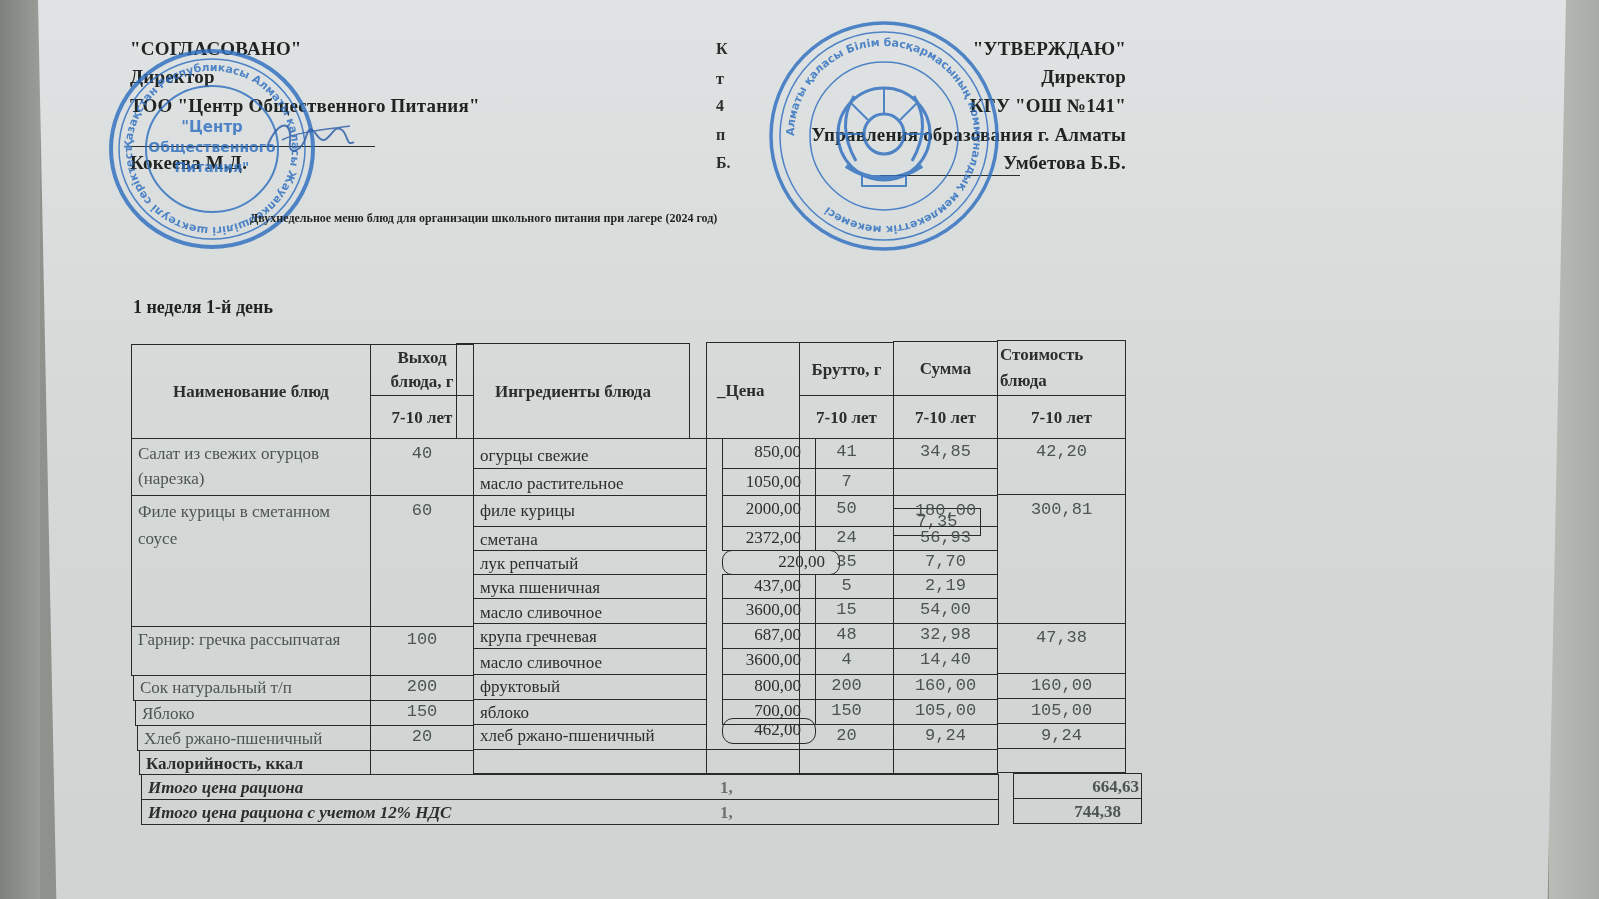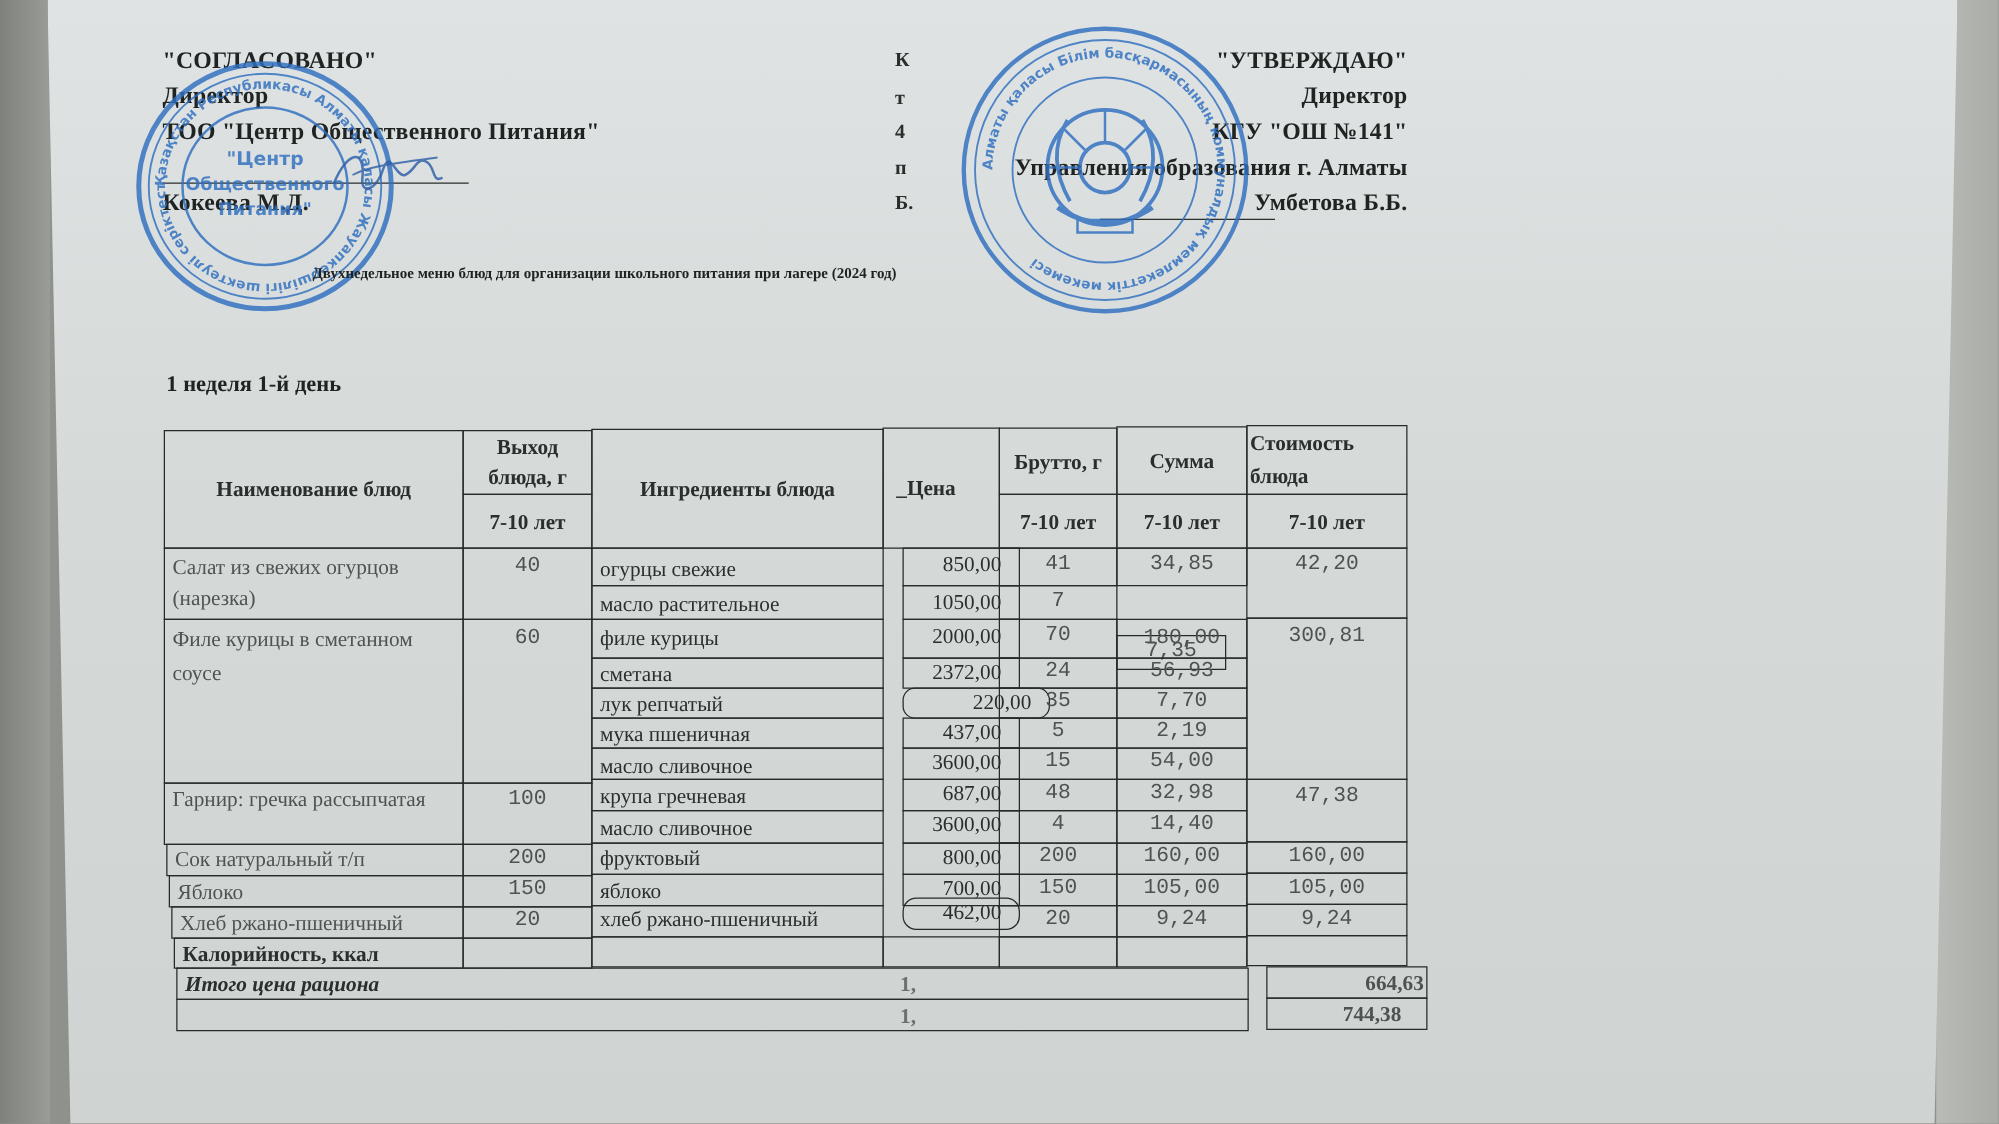--- a/index.html
+++ b/index.html
@@ -131,21 +131,21 @@
 
   <div class="cell th" style="left:131px; top:344px; width:240px; height:95px;">
       <span>Наименование блюд</span>
     </div>
   <div class="cell th" style="left:370px; top:344px; width:104px; height:52px; font-size:17px; line-height:24px; padding:0 6px;">
       <span>Выход блюда, г</span>
     </div>
   <div class="cell th" style="left:370px; top:395px; width:104px; height:44px;">
       <span>7-10 лет</span>
     </div>
-  <div class="cell th" style="left:473px; top:343px; width:234px; height:96px;">
+  <div class="cell th" style="left:456px; top:343px; width:234px; height:96px;">
       <span>Ингредиенты блюда</span>
     </div>
   <div class="cell th" style="left:706px; top:342px; width:94px; height:97px; justify-content:flex-start; padding-left:10px;">
       <span>_Цена</span>
     </div>
   <div class="cell th" style="left:799px; top:342px; width:95px; height:54px;">
       <span>Брутто, г</span>
     </div>
   <div class="cell th" style="left:799px; top:395px; width:95px; height:44px;">
       <span>7-10 лет</span>
@@ -178,21 +178,21 @@
     <div class="cell center faded" style="left:893px; top:468px; width:88px; height:28px;margin-top:40px;">7,35</div>
   </div>
 
   <div>
     <div class="cell left faded" style="left:131px; top:495px; width:240px; height:132px; white-space:normal; line-height:27px; padding-top:2px;">Филе курицы в сметанном соусе</div>
     <div class="cell center faded" style="left:370px; top:495px; width:104px; height:132px; padding-top:2px;">60</div>
     <div class="cell center faded" style="left:997px; top:494px; width:129px; height:130px; padding-top:2px;">300,81</div>
 
     <div class="cell left" style="left:473px; top:495px; width:234px; height:32px; padding-top:2px;">филе курицы</div>
     <div class="cell right" style="left:706px; top:495px; width:94px; height:32px; padding-right:14px;">2000,00</div>
-    <div class="cell center faded" style="left:799px; top:495px; width:95px; height:32px;">70</div>
+    <div class="cell center faded" style="left:799px; top:495px; width:95px; height:32px;">50</div>
     <div class="cell center faded" style="left:893px; top:495px; width:105px; height:32px; padding-top:2px;">180,00</div>
 
     <div class="cell left" style="left:473px; top:526px; width:234px; height:25px; line-height:24px; padding-top:1px;">сметана</div>
     <div class="cell right" style="left:706px; top:526px; width:94px; height:25px; line-height:22px; padding-right:14px;">2372,00</div>
     <div class="cell center faded" style="left:799px; top:526px; width:95px; height:25px; line-height:22px;">24</div>
     <div class="cell center faded" style="left:893px; top:526px; width:105px; height:25px; line-height:22px;">56,93</div>
 
     <div class="cell left" style="left:473px; top:550px; width:234px; height:25px; line-height:24px; padding-top:1px;">лук репчатый</div>
     <div class="cell right" style="left:706px; top:550px; width:118px; height:25px; line-height:22px; padding-right:14px;border-radius:10px;">220,00</div>
     <div class="cell center faded" style="left:799px; top:550px; width:95px; height:25px; line-height:22px;">35</div>
@@ -268,17 +268,18 @@
   <div>
     <div class="cell left italic" style="left:141px; top:774px; width:858px; height:26px; line-height:26px;">
       <span>Итого цена рациона</span>
       <span class="abs" style="left:578px; top:0; font-style:normal; color:#6c7170;">1,</span>
     </div>
     <div class="cell right bold" style="left:997px; top:773px; width:129px; height:26px; line-height:26px; padding-right:2px; color:#4d5352;">664,63</div>
   </div>
 
   <div>
     <div class="cell left italic" style="left:141px; top:799px; width:858px; height:26px; line-height:26px;">
+      <span>Итого цена рациона с учетом 12% НДС</span>
       <span class="abs" style="left:578px; top:0; font-style:normal; color:#6c7170;">1,</span>
     </div>
     <div class="cell right bold" style="left:997px; top:798px; width:129px; height:26px; line-height:26px; padding-right:20px; color:#4d5352;">744,38</div>
   </div>
 </div>
 
 </body></html>

